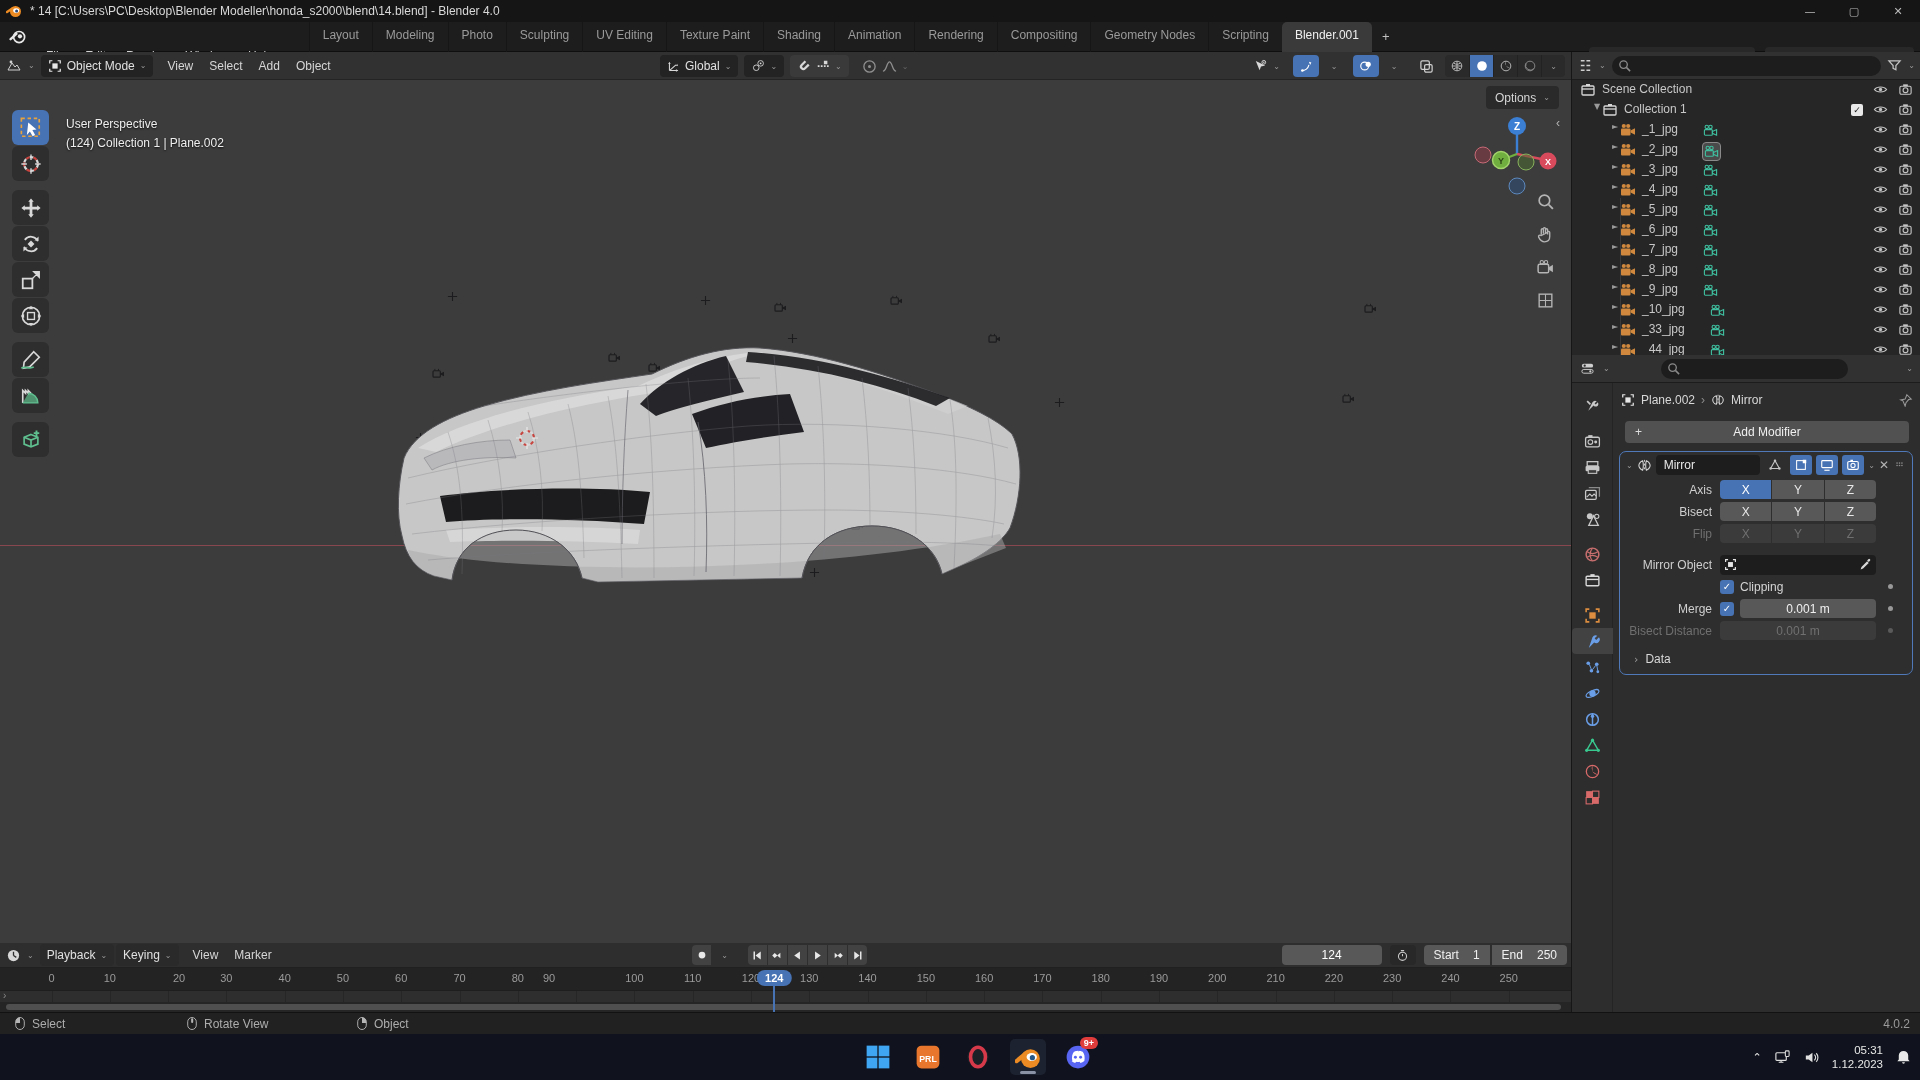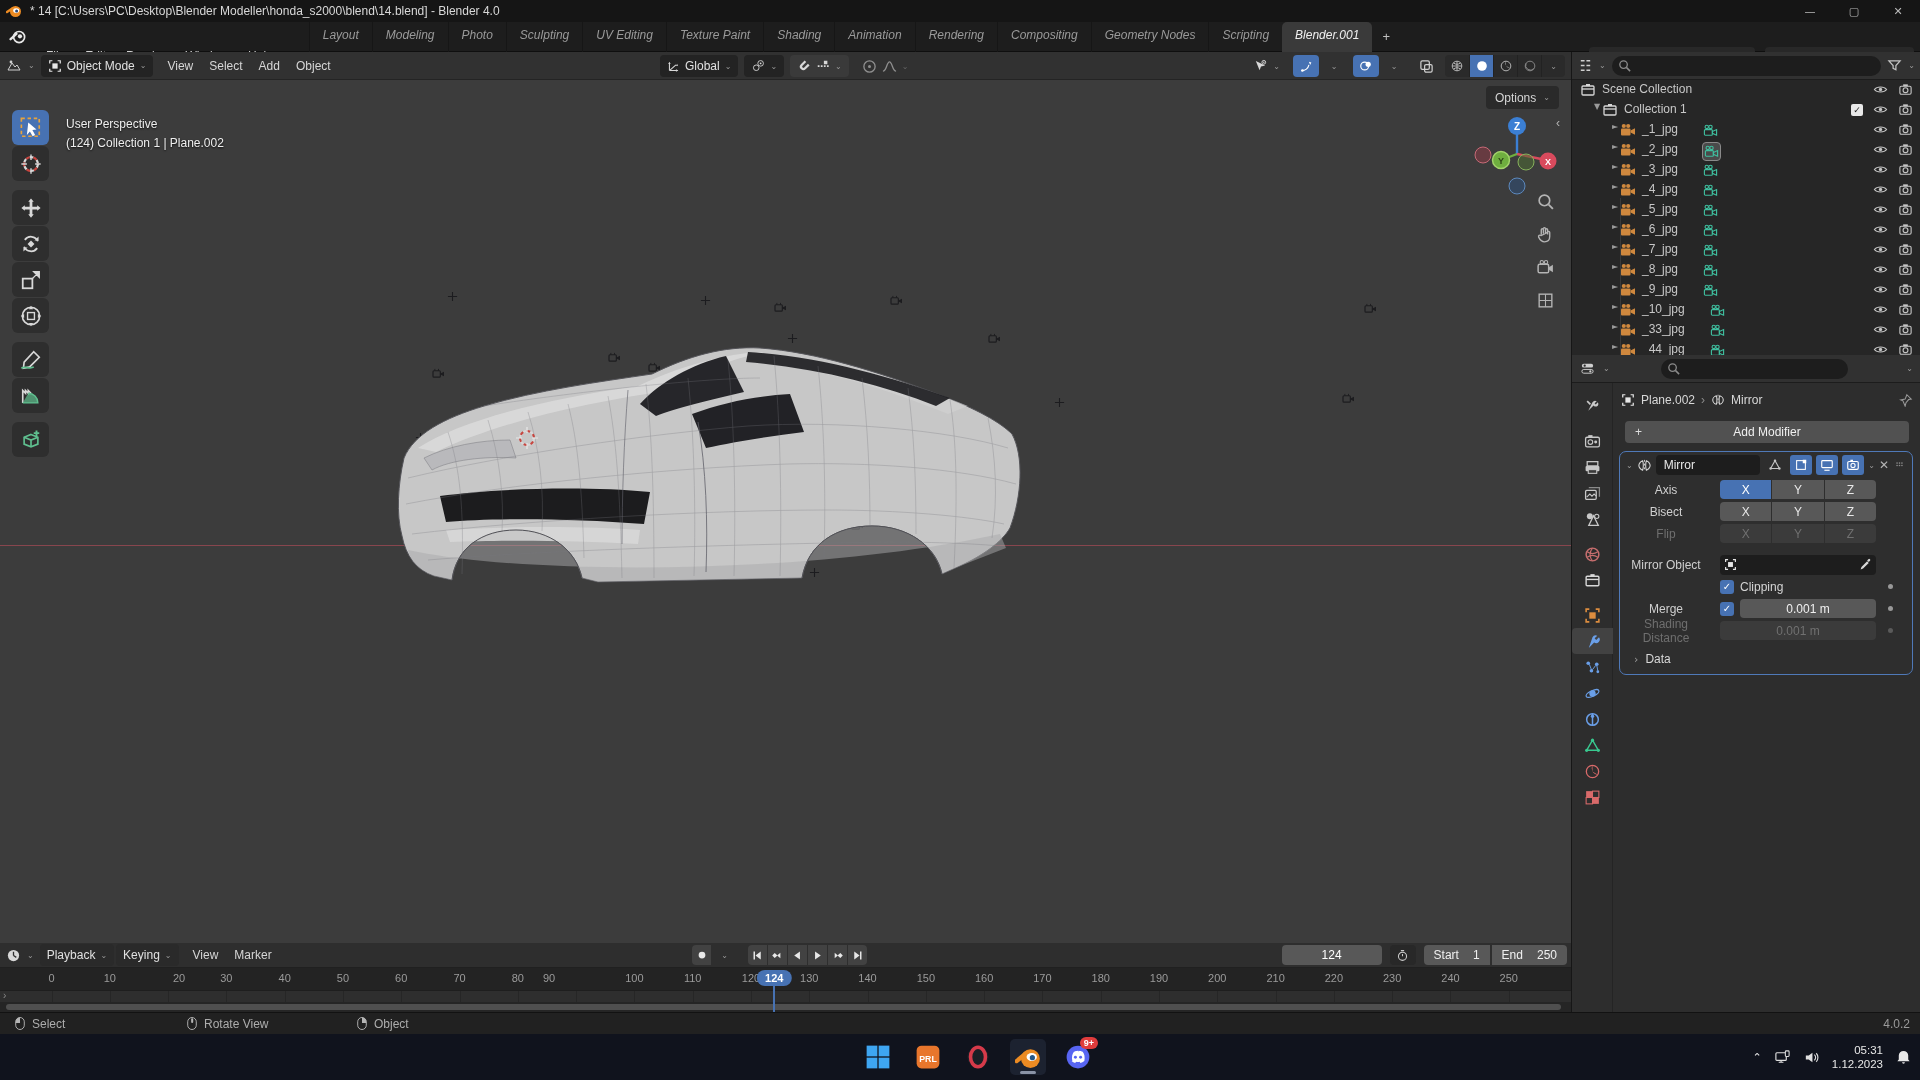--- a/index.html
+++ b/index.html
@@ -16,21 +16,21 @@
   .titlebar .app-logo { width:16px; height:16px; margin-right:8px; }
   .win-controls { position:absolute; right:0; top:0; height:22px; display:flex; }
   .win-btn { width:44px; height:22px; display:flex; align-items:center; justify-content:center;
              color:#bbb; font-size:11px; font-family:"DejaVu Sans",sans-serif; }
 
   
   .topbar { position:absolute; left:0; top:22px; width:1920px; height:30px; background:#1d1d1d;
             display:flex; align-items:center; border-bottom:1px solid #0f0f0f; }
   .topbar .app-logo { width:18px; height:18px; margin:0 10px 0 8px; }
   .menu-item { padding:4px 10px; color:#d0d0d0; border-radius:4px;margin-top:38px; }
-  .ws-tabs { display:flex; align-items:flex-end; height:30px; margin-left:26px;font-style:italic; }
+  .ws-tabs { display:flex; align-items:flex-end; height:30px; margin-left:26px; }
   .ws-tab { padding:6px 13px 7px; color:#9a9a9a; font-size:12px; border-left:1px solid #161616; height:30px; }
   .ws-tab.active { background:#3a3a3a; color:#f0f0f0; border-radius:5px 5px 0 0; border-left:none; }
   .ws-add { padding:4px 10px; color:#c0c0c0; font-size:13px; }
   .topbar-right { position:absolute; right:6px; top:25px; display:flex; gap:10px; }
   .selector { display:flex; align-items:center; background:#282828; border-radius:4px; height:24px;
               padding:0 4px; gap:4px; }
   .selector .sel-label { padding:0 6px; color:#d8d8d8; min-width:80px; }
   .sel-mini { color:#8a8a8a; display:flex; align-items:center; }
 
   
@@ -102,21 +102,21 @@
   .add-modifier { margin:8px 12px; height:22px; background:#515151; border-radius:4px; display:flex;
                   align-items:center; justify-content:center; gap:6px; color:#f0f0f0; position:relative; }
   .add-modifier .plus { position:absolute; left:10px; color:#ddd; }
   .mod-panel { margin:8px 8px 0 6px; border:1px solid #4f79b8; border-radius:7px; background:#2e2e2e; padding-bottom:6px; }
   .mod-head { height:26px; display:flex; align-items:center; gap:4px; padding:0 6px; }
   .mod-name { flex:1; max-width:108px; height:20px; background:#1d1d1d; border-radius:4px; color:#e8e8e8;
               display:flex; align-items:center; padding:0 8px; }
   .mod-tgl { width:22px; height:20px; border-radius:3px; display:flex; align-items:center; justify-content:center; }
   .mod-tgl.on { background:#4772b3; }
   .mod-row { display:flex; align-items:center; height:21px; margin:1px 0; }
-  .mod-label { width:100px; text-align:center; padding-right:8px; color:#cfcfcf; }
+  .mod-label { width:100px; text-align:right; padding-right:8px; color:#cfcfcf; }
   .mod-label.dim { color:#6f6f6f; }
   .mod-ctrl { width:156px; display:flex; }
   .xyz { flex:1; display:flex; border-radius:4px; overflow:hidden; gap:1px; }
   .xyz span { flex:1; height:19px; background:#585858; color:#e8e8e8; display:flex; align-items:center; justify-content:center; }
   .xyz span.on { background:#4772b3; color:#fff; }
   .xyz.dim span { background:#3b3b3b; color:#707070; }
   .dot { width:5px; height:5px; border-radius:50%; background:#989898; margin-left:12px; }
   .dot.dim { background:#5a5a5a; }
   .obj-field { flex:1; height:20px; background:#1d1d1d; border-radius:4px; display:flex; align-items:center;
                padding:0 4px; justify-content:space-between; }
@@ -1574,21 +1574,21 @@
           <div class="mod-row">
             <span class="mod-label">Merge</span>
             <span class="mod-ctrl" style="align-items:center">
               <span class="chk">✓</span>
               <span class="val-field">0.001 m</span>
             </span>
             <span class="dot"></span>
           </div>
 
           <div class="mod-row">
-            <span class="mod-label dim">Shading Distance</span>
+            <span class="mod-label dim">Bisect Distance</span>
             <span class="mod-ctrl">
               <span class="val-field dim">0.001 m</span>
             </span>
             <span class="dot dim"></span>
           </div>
 
           <div class="data-section">
             <span class="caret" style="font-size:11px">›</span>
             <span>Data</span>
           </div>

